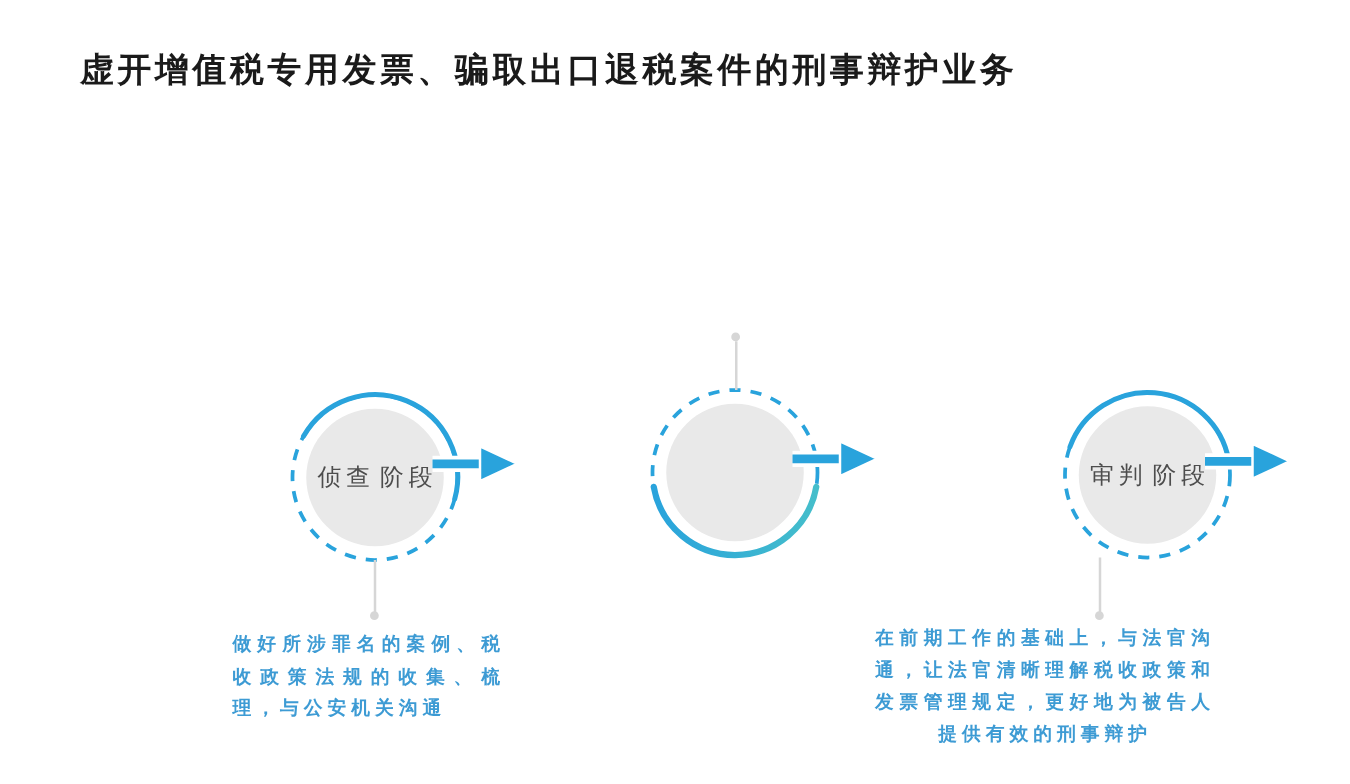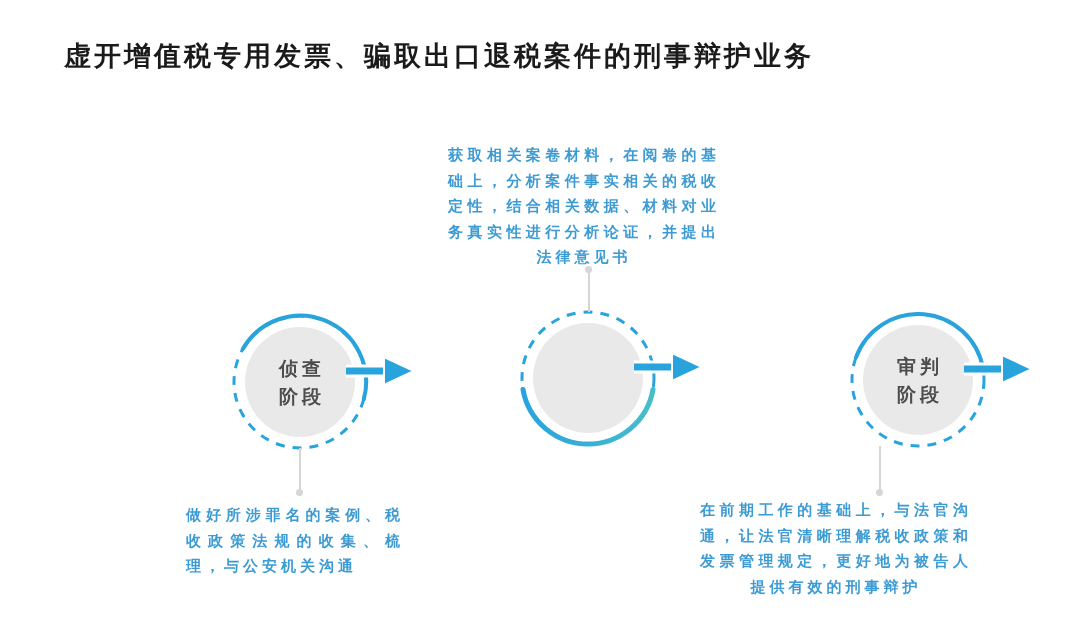--- a/index.html
+++ b/index.html
@@ -28,22 +28,22 @@
   .note-below-1{ left: 186px; top: 503px; width: 218px; }
   .note-below-3{ left: 700px; top: 498px; width: 272px; }
 
   .stage { position: absolute; width: 200px; height: 160px; }
   .stage-1 { left: 228px; top: 305px; }
   .stage-2 { left: 516px; top: 301px; }
   .stage-3 { left: 846px; top: 303px; }
   .stage svg { position: absolute; left: 0; top: 0; }
   .stage-label {
     position: absolute; left: 2px; top: 7px; width: 140px; height: 140px;
-    display: flex; flex-direction: column; justify-content: center; align-items: center;
-    color: #4d4d4d; font-size: 19px; font-weight: 700;
+    display: flex; flex-direction: row; justify-content: center; align-items: center;
+    color: #4d4d4d; font-size: 19px; font-weight: 400;
     letter-spacing: 4px; line-height: 1.5; text-indent: 4px;
   }
 
   .inner-circle { fill: var(--circle_fill, #e9e9e9); }
   .ring-dashed  { fill: none; stroke: var(--ring_blue, #29a3dc); stroke-width: 3; stroke-dasharray: 9 8; }
   .arc-solid    { fill: none; stroke: var(--ring_blue, #29a3dc); stroke-width: 4; stroke-linecap: round; }
   .arc-teal     { fill: none; stroke-width: 5; stroke-linecap: round; }
   .grad-a { stop-color: var(--ring_blue, #29a3dc); }
   .grad-b { stop-color: var(--ring_teal, #45becb); }
   .arrow-halo  { stroke: #ffffff; stroke-width: 13; stroke-linecap: butt; fill: none; }
@@ -58,21 +58,20 @@
     background: var(--connector, #d6d6d6);
   }
 </style>
 </head>
 <body>
 
 <div class="canvas">
 
   <h1 class="slide-title">虚开增值税专用发票、骗取出口退税案件的刑事辩护业务</h1>
 
-  <div class="note note-above center-last">获取相关案卷材料，在阅卷的基础上，分析案件事实相关的税收定性，结合相关数据、材料对业务真实性进行分析论证，并提出法律意见书</div>
 
   <div class="stage stage-1">
     <svg width="200" height="160" viewBox="0 0 200 160">
       <circle class="inner-circle" cx="72" cy="77" r="55"></circle>
       <circle class="ring-dashed" cx="72" cy="77" r="66"></circle>
       <path class="arc-solid" d="M 14.8 44 A 66 66 0 0 1 135.8 94.1"></path>
       <line class="arrow-halo" x1="118" y1="66" x2="158" y2="66"></line>
       <line class="arrow-shaft" x1="118" y1="66" x2="158" y2="66"></line>
       <polygon class="arrow-head" points="156,52 186,66 156,80"></polygon>
     </svg>

